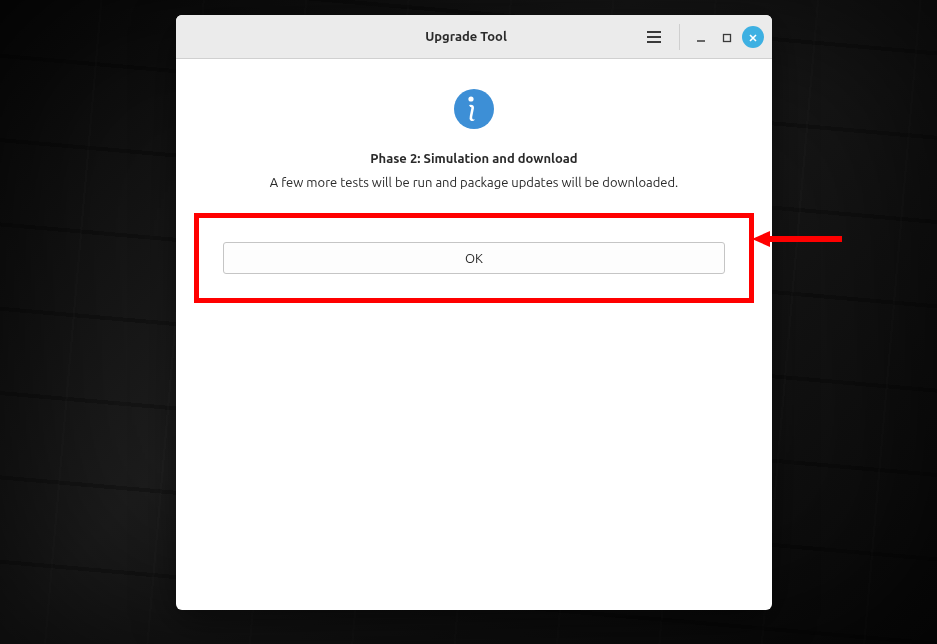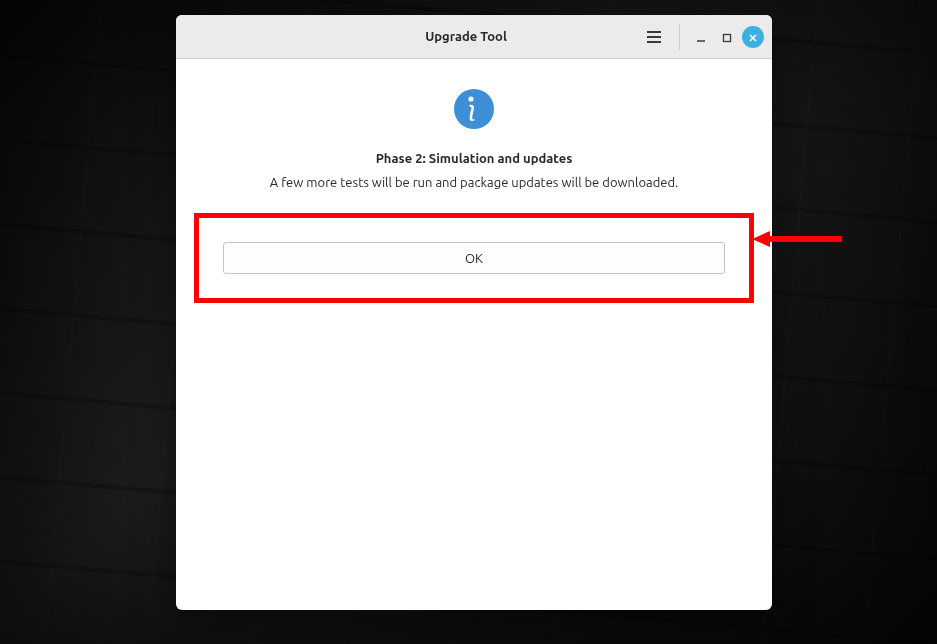--- a/index.html
+++ b/index.html
@@ -210,21 +210,21 @@
     </div>
   </div>
 
   <div class="content">
     <div class="info-icon">
       <svg width="22" height="28" viewBox="0 0 22 28">
         <circle cx="8" cy="4" r="2.6" fill="#ffffff"></circle>
         <path d="M6 10 Q11 9 11 13 L9.2 22 Q8.8 25 12 24.5 Q10 27 7.5 25.5 Q6 24.5 6.8 21 L8.4 13 Q8.6 11.8 7.2 12 Z" fill="#ffffff"></path>
       </svg>
     </div>
-    <div class="phase-heading">Phase 2: Simulation and updates</div>
+    <div class="phase-heading">Phase 2: Simulation and download</div>
     <div class="phase-description">A few more tests will be run and package updates will be downloaded.</div>
     <div class="ok-highlight-box">
       <div class="ok-button">
         <span>OK</span>
       </div>
     </div>
   </div>
 </div>
 
 <div class="annotation-arrow">

